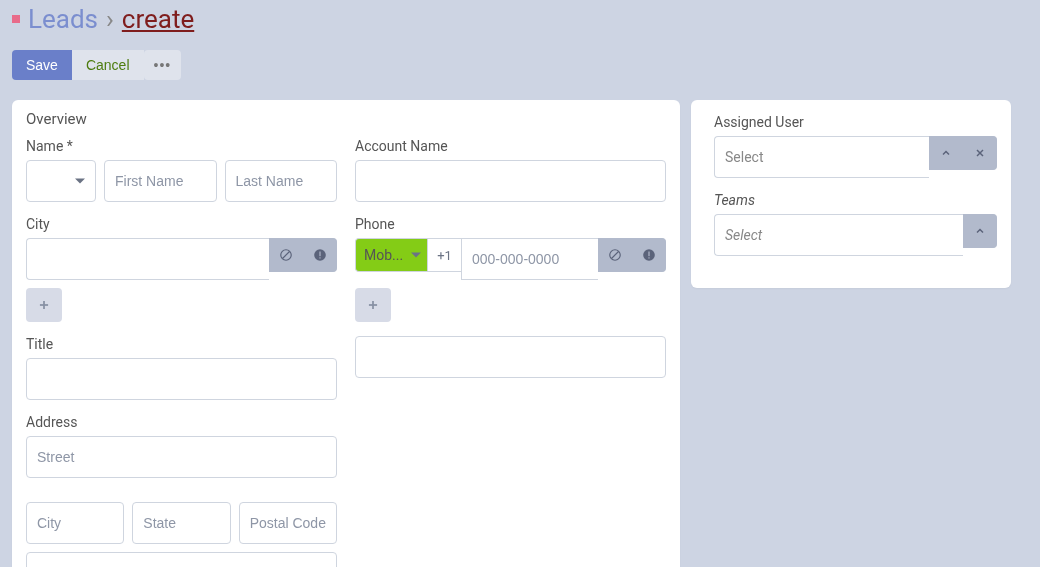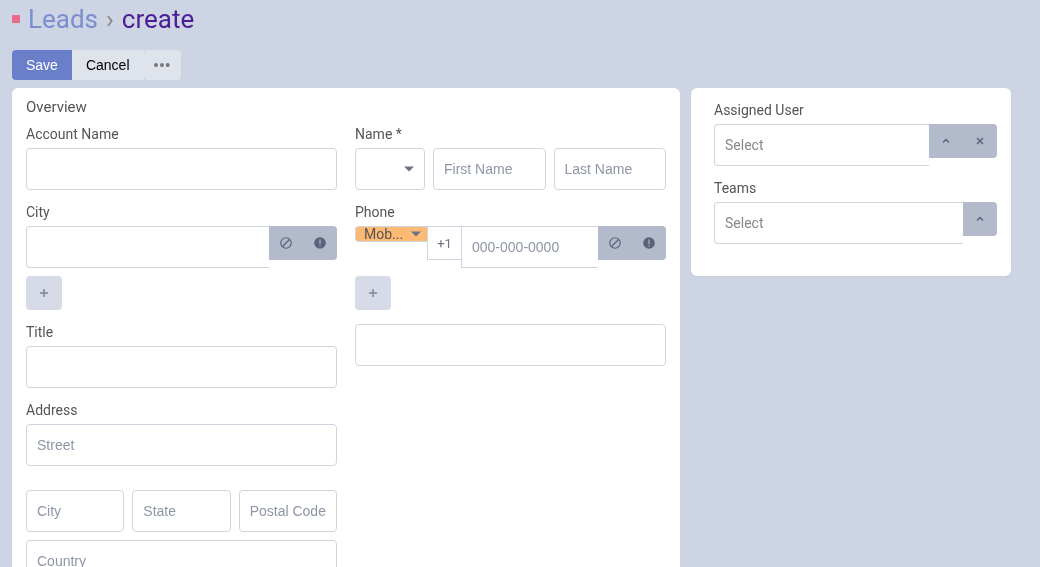--- a/index.html
+++ b/index.html
@@ -42,42 +42,42 @@
   }
   .bc-marker {
     width: 8px; height: 8px; background: var(--accent);
     display: inline-block;
   }
   .bc-link {
     color: var(--link);
     font-weight: 400;
   }
   .bc-sep { color: #888; }
-  .bc-current { color: #4c1d95; }
+  .bc-current { color: #7f1d1d; text-decoration: underline; }
   .actionbar {
     display: flex;
     gap: 0px;
-    margin-bottom: 8px;
+    margin-bottom: 20px;
   }
   .btn {
     border: none;
     padding: 7px 14px;
     font-size: 14px;
     cursor: pointer;
     border-radius: var(--radius);
   }
   .btn-primary {
     background: var(--btn-primary-bg);
     color: #fff;
     border-top-right-radius: 0;
     border-bottom-right-radius: 0;
   }
   .btn-secondary {
     background: var(--btn-secondary-bg);
-    color: #000000;
+    color: #4d7c0f;
     border-radius: 0;
   }
   .btn-more {
     background: var(--btn-secondary-bg);
     color: #777;
     padding: 7px 10px;
     border-top-right-radius: var(--radius);
     border-bottom-right-radius: var(--radius);
     display: flex; align-items: center; justify-content: center;
     font-size: 14px;
@@ -152,23 +152,23 @@
     padding-right: 28px;
   }
   .phone-type {
     width: 72px;
     border: 1px solid var(--input-border);
     border-right: none;
     border-top-left-radius: var(--radius);
     border-bottom-left-radius: var(--radius);
     display: flex; align-items: center; justify-content: space-between;
     padding: 7px 8px;
-    background: #fdba74;
+    background: #84cc16;
     color:#555;
-    height: 16px;
+    height: 34px;
     position: relative;
     overflow: hidden;
   }
   .phone-type .caret-down { right: 6px; }
   .phone-cc {
     width: 34px;
     border: 1px solid var(--input-border);
     border-right: none;
     display: flex; align-items:center; justify-content:center;
     color: #6b7384;
@@ -264,33 +264,33 @@
 
   <div class="columns">
 
     <div class="panel main">
       <div class="panel-header">Overview</div>
       <div class="panel-body">
 
         <div class="row2">
 
           <div class="cell field">
-            <span class="label">Account Name</span>
-            <input class="control" style="">
-          </div>
-
-          <div class="cell field">
             <span class="label">Name *</span>
             <div class="hstack">
               <div class="control name-salut">
                 <span class="caret-down"></span>
               </div>
               <input class="control" style="flex: 1 1 0%;" placeholder="First Name">
               <input class="control" style="flex: 1 1 0%;" placeholder="Last Name">
             </div>
+          </div>
+
+          <div class="cell field">
+            <span class="label">Account Name</span>
+            <input class="control" style="">
           </div>
         </div>
 
         <div class="row2">
 
           <div class="cell field">
             <span class="label">City</span>
             <div class="input-group email">
               <input class="control" style="">
               <div class="addon">
@@ -393,21 +393,21 @@
             </div>
             <div class="sg-btn">
               <svg class="icon-xs" viewBox="0 0 24 24" fill="none" stroke="currentColor" stroke-width="3">
                   <line x1="6" y1="6" x2="18" y2="18"></line>
                   <line x1="18" y1="6" x2="6" y2="18"></line>
                 </svg>
             </div>
           </div>
         </div>
 
-        <div class="field" style="margin-bottom:16px;">
+        <div class="field" style="margin-bottom:16px;font-style:italic;">
           <span class="label">Teams</span>
           <div class="select-group">
             <div class="select-stub">
               <span>Select</span>
             </div>
             <div class="sg-btn">
               <svg class="icon-xs" viewBox="0 0 24 24" fill="none" stroke="currentColor" stroke-width="3">
                   <polyline points="6 15 12 9 18 15"></polyline>
                 </svg>
             </div>

